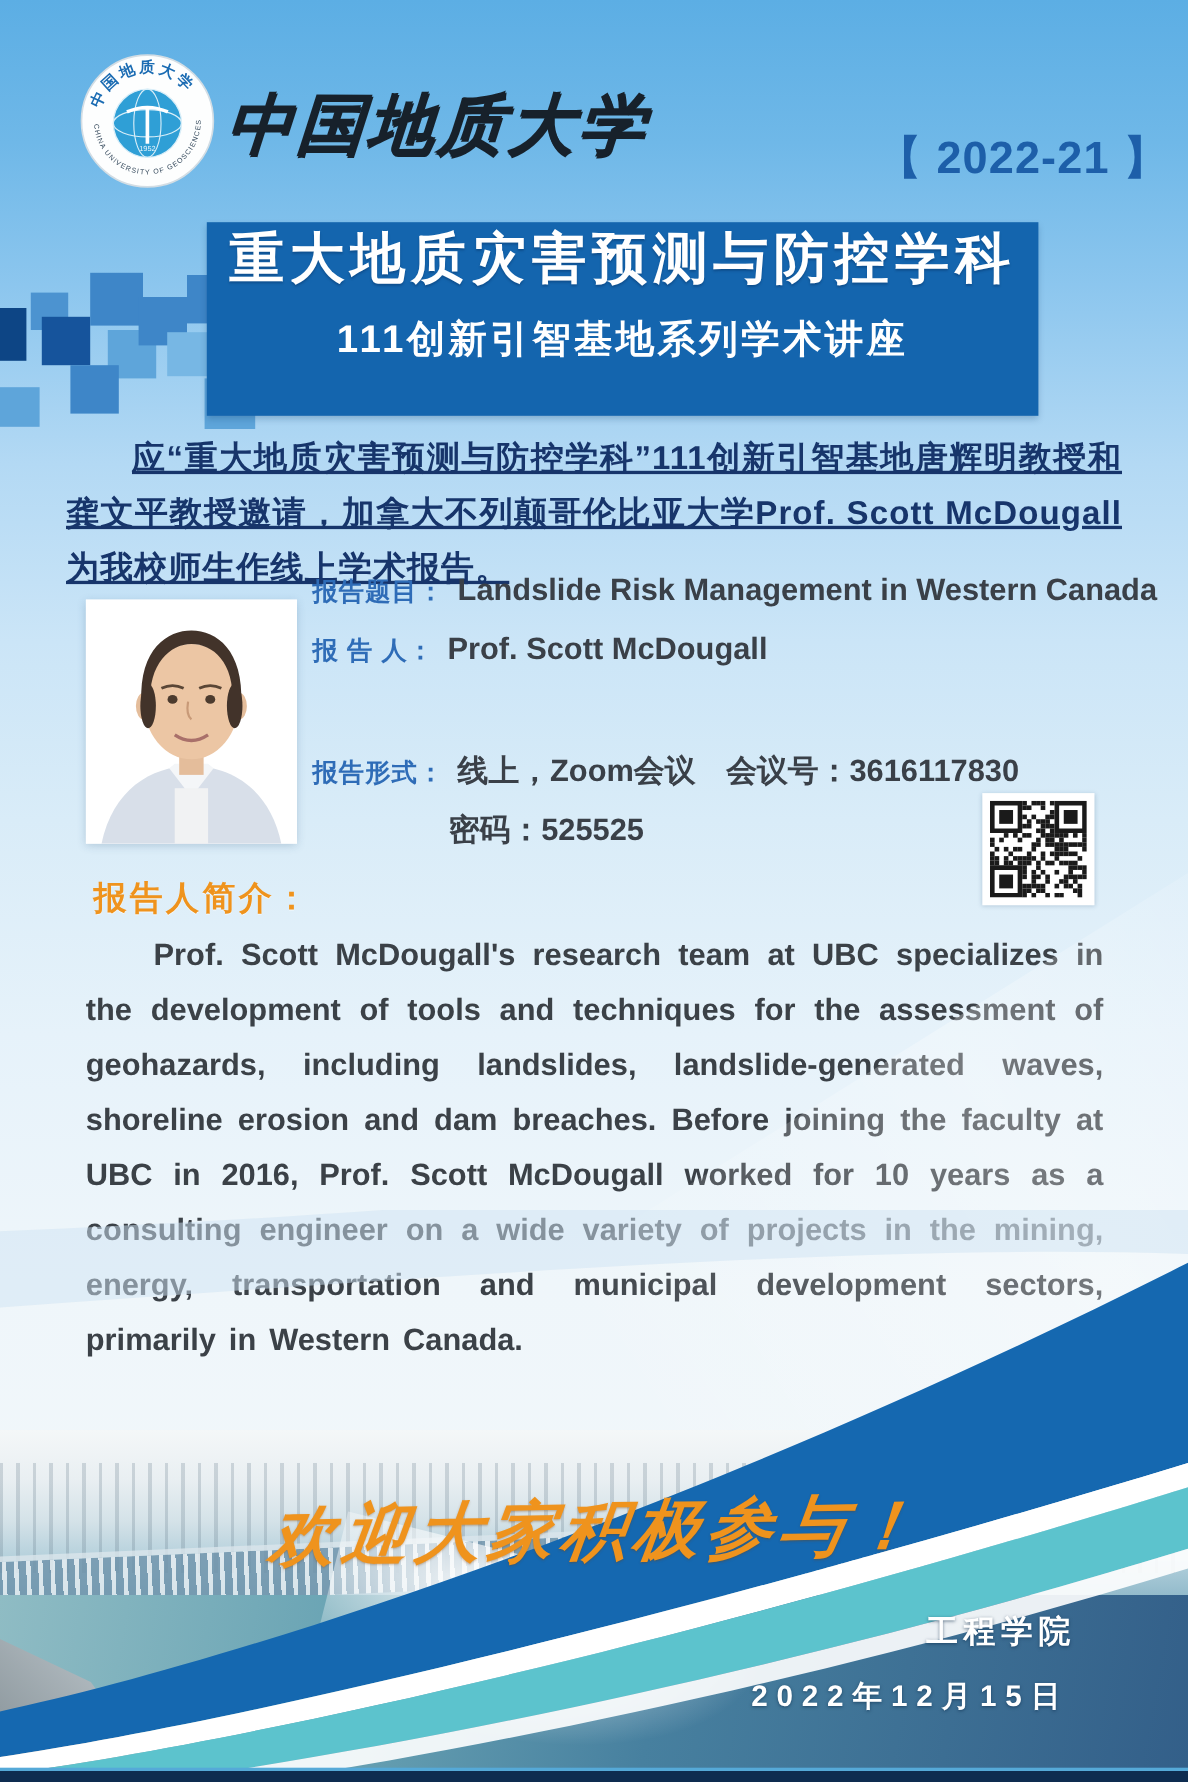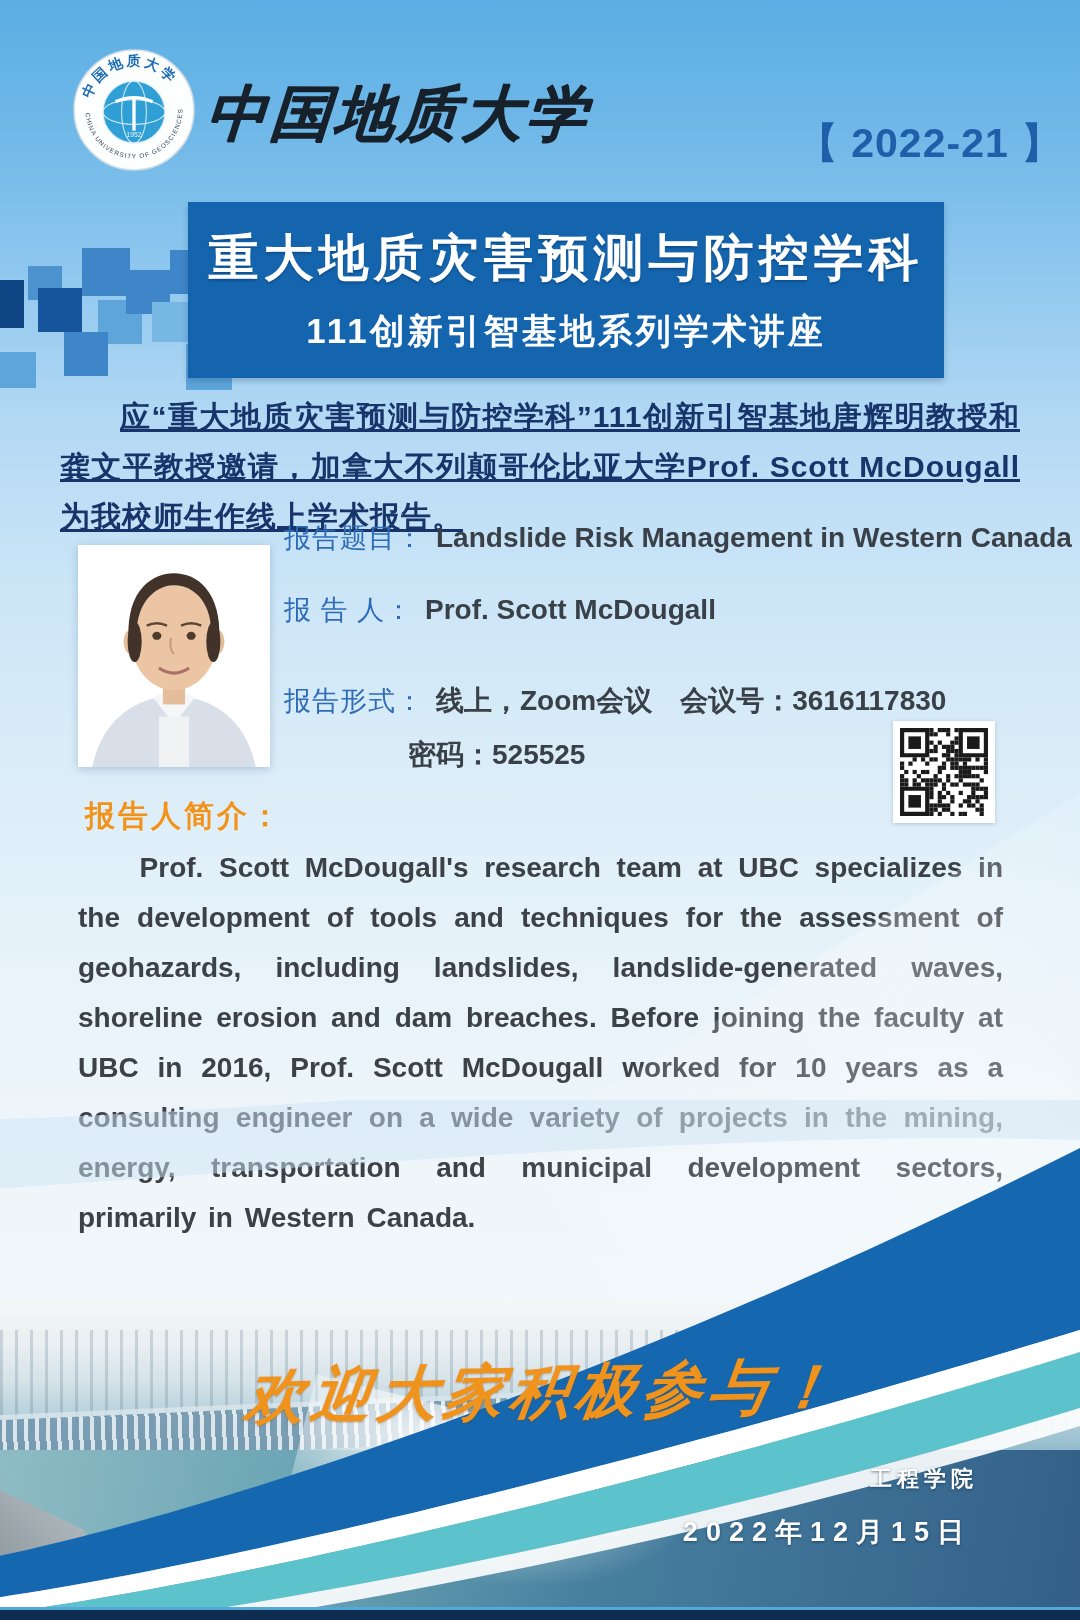--- a/index.html
+++ b/index.html
@@ -19,21 +19,21 @@
     text-shadow:1px 1px 0 #17212b;
   }
   .issue {
     position:absolute; left:790px; top:116px; width:280px; text-align:center;
     font-size:41px; font-weight:bold; color:#1d5fa9; letter-spacing:1px;
   }
   
   .banner {
     position:absolute; left:188px; top:202px; width:756px; height:176px;
     background:#1465ae; box-shadow:0 3px 6px rgba(10,50,100,.25);
-    display:flex; flex-direction:column; align-items:center; justify-content:center;
+    display:flex; flex-direction:column; align-items:center; justify-content:flex-start;
   }
   .banner-title {
     color:#fff; font-weight:bold; font-size:50px; letter-spacing:5px;
     text-shadow:0 2px 2px rgba(0,30,70,.3); white-space:nowrap;
   }
   .banner-sub {
     margin-top:16px; color:#fff; font-weight:bold; font-size:35px; letter-spacing:3px;
     white-space:nowrap;
   }
   .px { position:absolute; }
@@ -42,21 +42,21 @@
     position:absolute; left:60px; top:392px; width:960px;
     font-size:30px; font-weight:bold; color:#17356b; line-height:50px;
     text-indent:2em; text-align:justify; letter-spacing:1px;text-decoration:underline;
   }
   
   .portrait {
     position:absolute; left:78px; top:545px; width:192px; height:222px;
     background:#fff; box-shadow:0 2px 8px rgba(40,80,120,.25);
   }
   .detail-row { position:absolute; left:284px; white-space:nowrap; }
-  .dl { font-size:27px; font-weight:normal; color:#2e6cb7; letter-spacing:1px; }
+  .dl { font-size:23px; font-weight:bold; color:#2e6cb7; letter-spacing:1px; }
   .dv { font-size:28px; font-weight:bold; color:#3a4048; margin-left:12px; }
   .detail-row.indent { padding-left:112px; }
   .qr {
     position:absolute; left:893px; top:721px; width:102px; height:102px;
     background:#fff; padding:7px; box-shadow:0 1px 4px rgba(40,80,120,.25);
   }
   .qr svg { width:100%; height:100%; fill:#1a1a1a; }
   
   .bio-label {
     position:absolute; left:85px; top:796px;
@@ -109,21 +109,21 @@
   
   .welcome {
     position:absolute; left:246px; top:1352px; white-space:nowrap;
     font-family:"DejaVu Serif", serif; font-weight:bold; font-style:italic;
     font-size:60px; color:#ef931d; letter-spacing:6px; transform:skewX(-8deg) rotate(-1deg);
     text-shadow:0 1px 2px rgba(120,60,0,.35);
   }
   .footer-org { position:absolute; right:102px; top:1448px; text-align:right; color:#fff; }
   .org1 { font-size:27px; font-weight:bold; letter-spacing:4px;
           text-shadow:0 1px 3px rgba(10,40,70,.6); }
-  .org2 { margin-top:16px; font-size:22px; font-weight:bold; letter-spacing:5px;
+  .org2 { margin-top:16px; font-size:29px; font-weight:bold; letter-spacing:5px;
           text-shadow:0 1px 3px rgba(10,40,70,.6); }
   .fdate { margin-top:20px; margin-right:6px; font-size:27px; font-weight:bold;
            letter-spacing:8px; text-shadow:0 1px 3px rgba(10,40,70,.6); }
   .bottom-bar { position:absolute; left:0; bottom:0; width:100%; height:10px; background:#0e2c50; }
   .bottom-line { position:absolute; left:0; bottom:10px; width:100%; height:3px; background:#55a9d8; }
 </style>
 </head>
 <body>
 
 <div class="poster">
@@ -193,21 +193,21 @@
       <ellipse cx="78" cy="90" rx="4.5" ry="4" fill="#4c3b2e"></ellipse>
       <ellipse cx="112" cy="90" rx="4.5" ry="4" fill="#4c3b2e"></ellipse>
       <path d="M 92,92 Q 90,104 95,108" stroke="#c89a78" stroke-width="2" fill="none"></path>
       <path d="M 80,122 Q 95,132 110,122" stroke="#a9706a" stroke-width="3" fill="none"></path>
     </svg>
   </div>
 
   <div class="detail-row" style="top:520px">
     <span class="dl">报告题目：</span><span class="dv">Landslide Risk Management in Western Canada</span>
   </div>
-  <div class="detail-row" style="top:592px">
+  <div class="detail-row" style="top:574px">
     <span class="dl">报 告 人：</span><span class="dv">Prof. Scott McDougall</span>
   </div>
   <div class="detail-row" style="top:682px">
     <span class="dl">报告形式：</span><span class="dv">线上，Zoom会议　会议号：3616117830</span>
   </div>
   <div class="detail-row indent" style="top:736px">
     <span class="dv">密码：525525</span>
   </div>
 
   <div class="qr">

